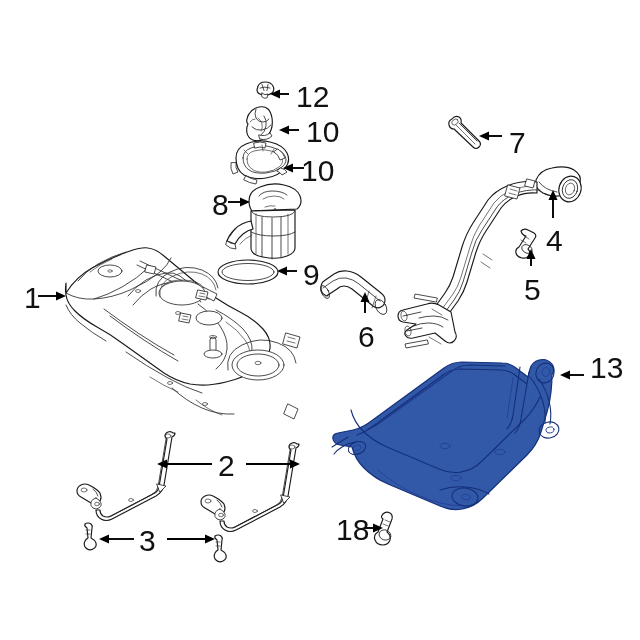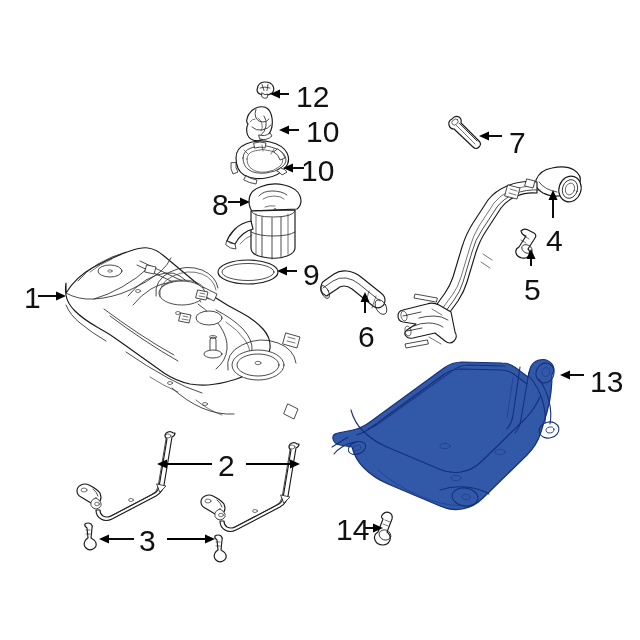--- a/index.html
+++ b/index.html
@@ -462,16 +462,16 @@
   <div class="callout-label" style="left:139px; top:526px;">3</div>
   <div class="callout-label" style="left:546px; top:226px;">4</div>
   <div class="callout-label" style="left:524px; top:275px;">5</div>
   <div class="callout-label" style="left:358px; top:322px;">6</div>
   <div class="callout-label" style="left:509px; top:128px;">7</div>
   <div class="callout-label" style="left:212px; top:190px;">8</div>
   <div class="callout-label" style="left:303px; top:260px;">9</div>
   <div class="callout-label" style="left:301px; top:156px;">10</div>
   <div class="callout-label" style="left:306px; top:117px;">10</div>
   <div class="callout-label" style="left:296px; top:82px;">12</div>
-  <div class="callout-label" style="left:590px; top:367px;">13</div>
-  <div class="callout-label" style="left:336px; top:515px;">14</div>
+  <div class="callout-label" style="left:590px; top:353px;">13</div>
+  <div class="callout-label" style="left:336px; top:515px;">18</div>
 
 </div>
 
 </body></html>

